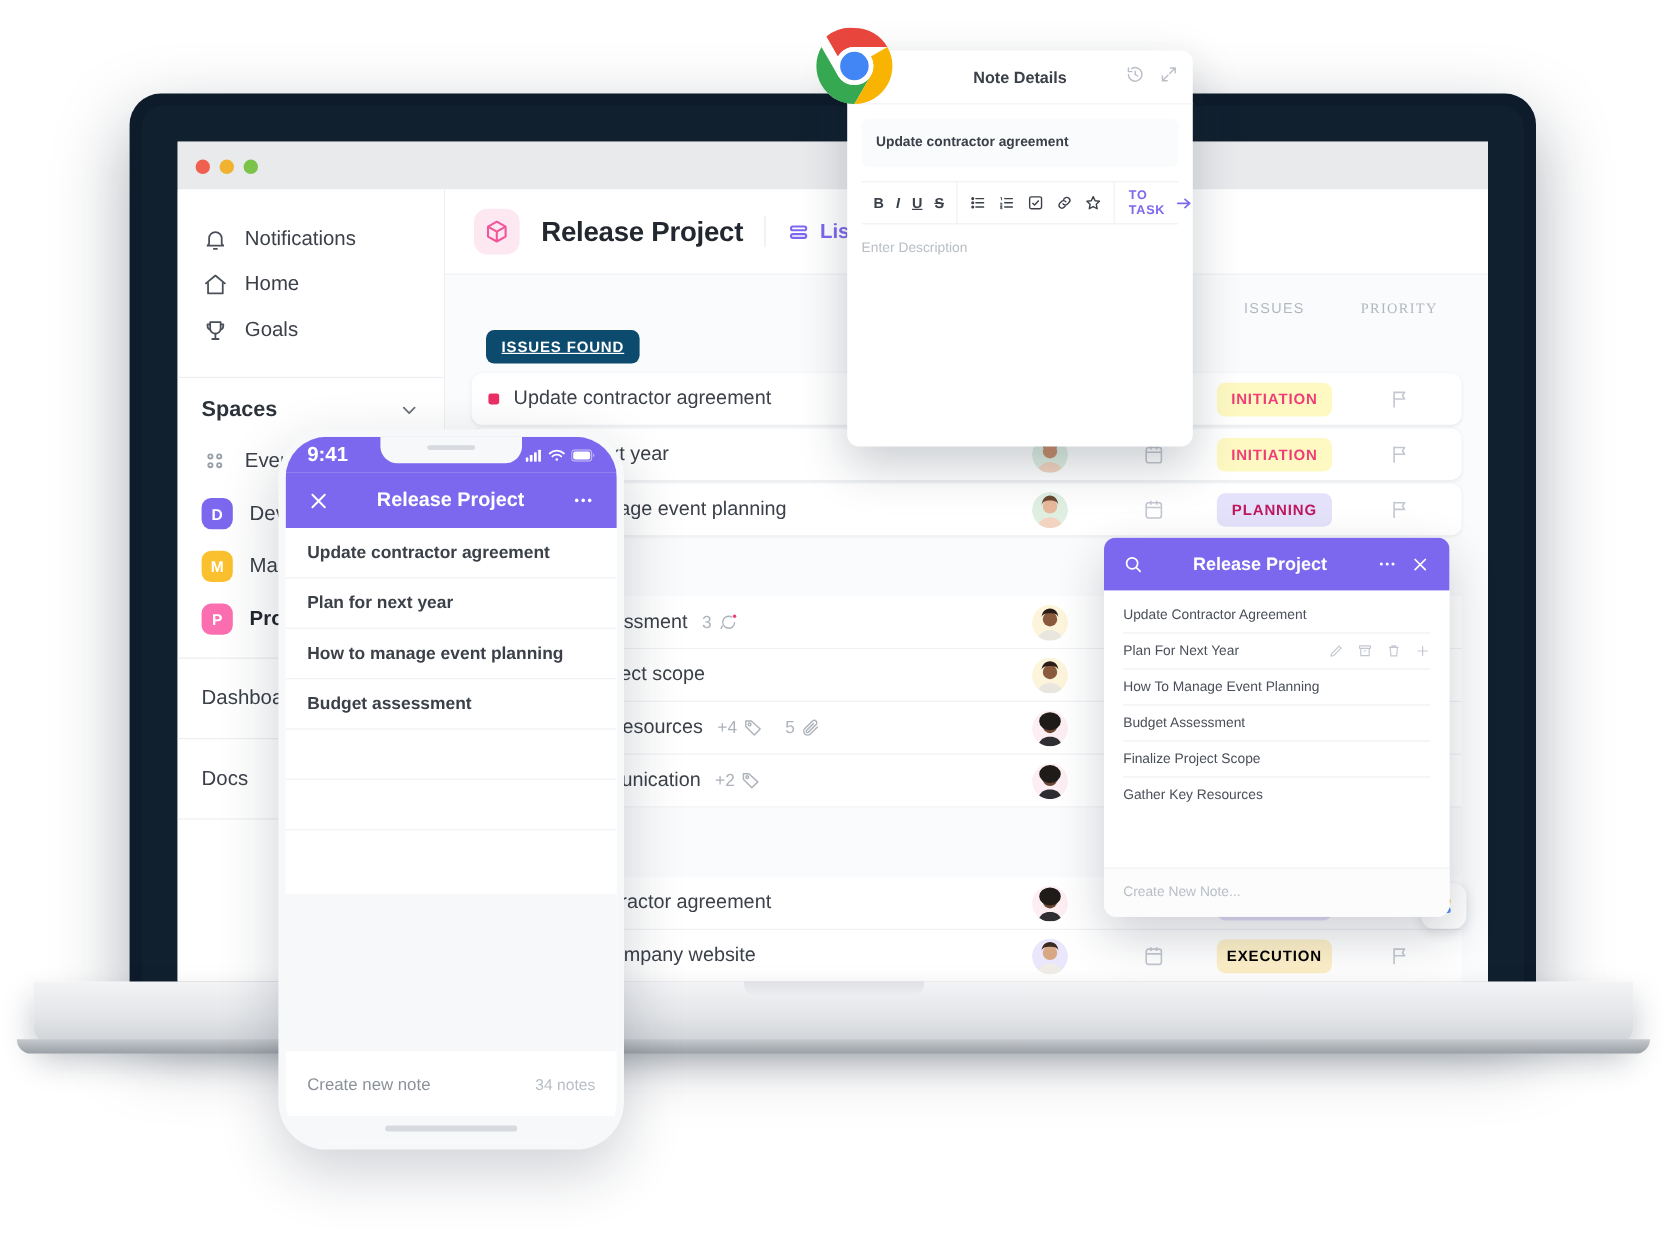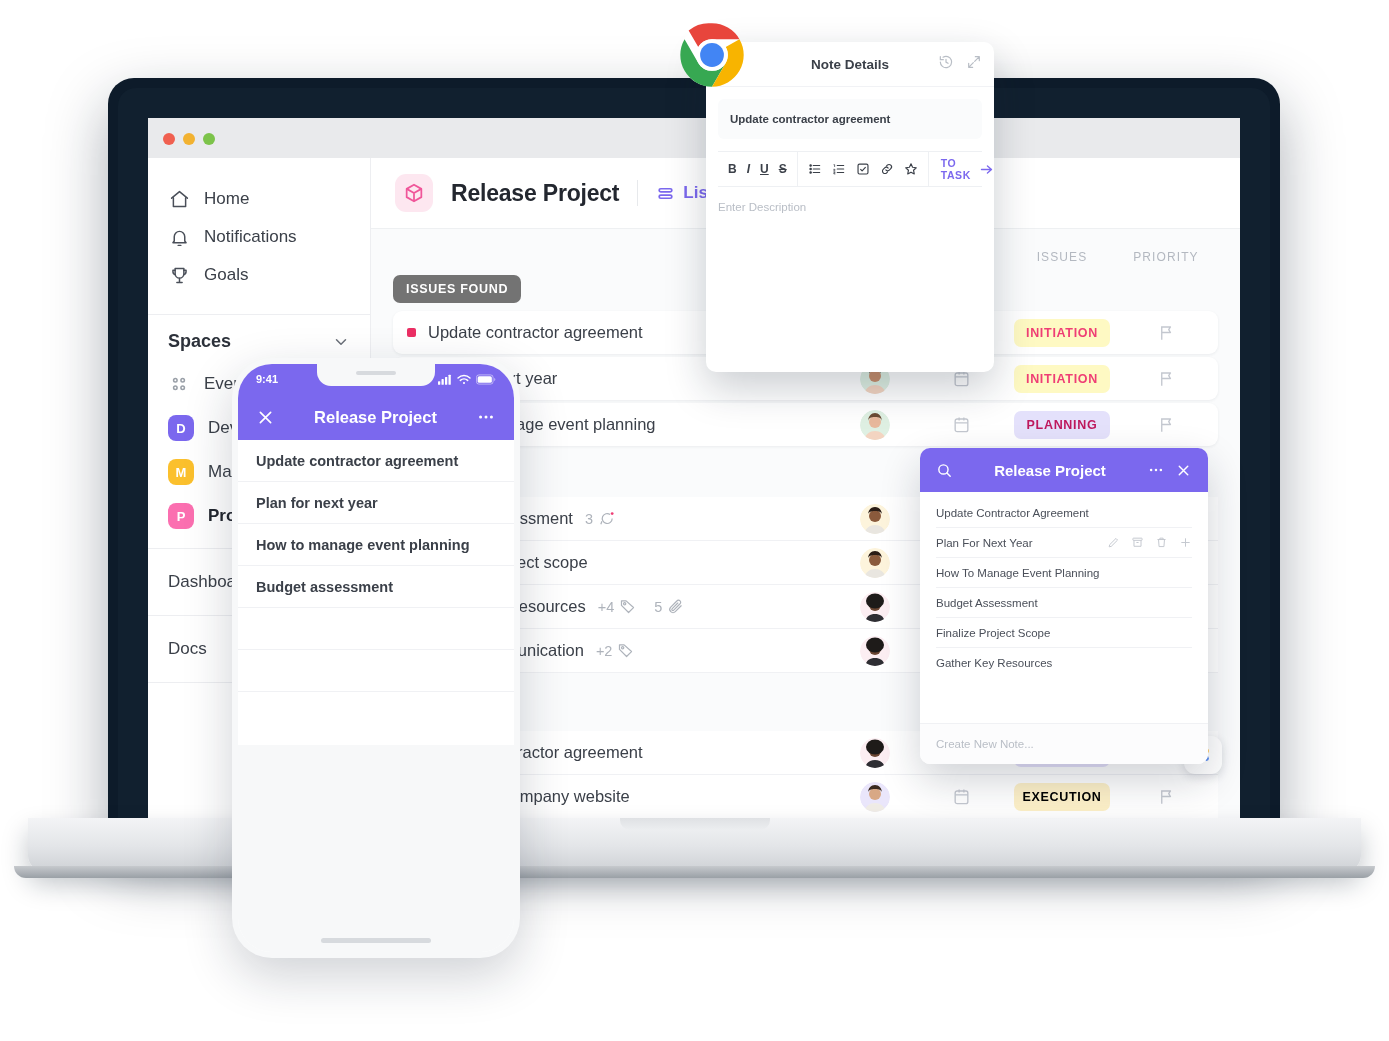--- a/index.html
+++ b/index.html
@@ -90,25 +90,25 @@
   .vdiv{width:1px;height:26px;background:#e7e9ec;}
   .viewtab{display:flex;align-items:center;gap:8px;font-size:17px;font-weight:bold;color:#7b68ee;cursor:pointer;}
   .viewtab2{display:flex;align-items:center;gap:8px;font-size:17px;color:#9aa0a8;cursor:pointer;}
 
   .list-wrap{padding:14px 22px 0 22px;background:#fafbfc;height:100%;}
   .cols{display:flex;justify-content:flex-end;align-items:center;height:28px;padding-right:6px;gap:0;}
   .col-h{font-size:12px;letter-spacing:1.1px;color:#b3b8c0;text-align:center;}
   .col-assignee{width:86px;}
   .col-date{width:86px;}
   .col-stage{width:116px;}
-  .col-priority{width:92px;}
+  .col-priority{width:92px;font-family:Liberation Serif, serif;}
 
   .group-badge{
-    display:inline-block;background:#737373;color:#fff;font-size:12.5px;font-weight:bold;
-    letter-spacing:.7px;padding:7px 13px;border-radius:7px;margin:4px 0 8px 0;
+    display:inline-block;background:#0c4a6e;color:#fff;font-size:12.5px;font-weight:bold;
+    letter-spacing:.7px;padding:7px 13px;border-radius:7px;margin:4px 0 8px 12px;text-decoration:underline;
   }
   .row{
     display:flex;align-items:center;height:43px;background:#fff;
     border-bottom:1px solid #f0f1f4;padding:0 6px 0 14px;
   }
   .row.card{border-radius:9px;box-shadow:0 1px 3px rgba(30,40,60,.07);border-bottom:none;margin-bottom:3px;}
   .bullet{width:9px;height:9px;border-radius:2px;background:#eb2f64;margin-right:12px;flex:0 0 9px;}
   .bullet.grey{background:#d7dae0;}
   .rtitle{font-size:16.5px;color:#3b4049;white-space:nowrap;}
   .meta{display:flex;align-items:center;gap:5px;margin-left:12px;color:#aeb3bb;font-size:14.5px;}
@@ -164,21 +164,21 @@
     position:absolute;left:232px;top:358px;width:288px;height:600px;
     background:#f7f8f9;border-radius:40px;
     box-shadow:0 18px 50px rgba(20,30,50,.20);
     padding:6px;box-sizing:border-box;
   }
   .phone-screen{
     width:100%;height:100%;background:#fff;border-radius:34px;overflow:hidden;position:relative;
   }
   .phone-statusbar{
     height:30px;background:#7b68ee;display:flex;align-items:center;justify-content:space-between;
-    padding:0 18px;color:#fff;font-size:11px;font-weight:bold;position:relative;
+    padding:0 18px;color:#fff;font-size:17px;font-weight:bold;position:relative;
   }
   .notch{
     position:absolute;left:50%;top:0;transform:translateX(-50%);
     width:118px;height:22px;background:#f7f8f9;border-radius:0 0 14px 14px;
   }
   .notch:after{content:"";position:absolute;left:50%;top:7px;transform:translateX(-50%);
     width:40px;height:4px;border-radius:3px;background:#d7dade;}
   .phone-nav{
     height:46px;background:#7b68ee;display:flex;align-items:center;justify-content:space-between;
     padding:0 18px;color:#fff;
@@ -232,35 +232,35 @@
     </div>
 
     <div class="app-body">
 
       <div class="sidebar">
         <div class="side-top">
 
           <div class="side-row">
             <span class="ic">
               <svg width="21" height="21" viewBox="0 0 24 24" fill="none" stroke="#4a4f59" stroke-width="1.7" stroke-linecap="round" stroke-linejoin="round">
+                  <path d="M18 16V11a6 6 0 10-12 0v5l-1.5 2h15L18 16z"></path>
+                  <path d="M10.5 21h3"></path>
+                </svg>
+            </span>
+            <span class="lbl">Notifications</span>
+          </div>
+
+          <div class="side-row">
+            <span class="ic">
+              <svg width="21" height="21" viewBox="0 0 24 24" fill="none" stroke="#4a4f59" stroke-width="1.7" stroke-linecap="round" stroke-linejoin="round">
                   <path d="M3 10.5L12 3l9 7.5"></path>
                   <path d="M5 10v10h14V10"></path>
                 </svg>
             </span>
             <span class="lbl">Home</span>
-          </div>
-
-          <div class="side-row">
-            <span class="ic">
-              <svg width="21" height="21" viewBox="0 0 24 24" fill="none" stroke="#4a4f59" stroke-width="1.7" stroke-linecap="round" stroke-linejoin="round">
-                  <path d="M18 16V11a6 6 0 10-12 0v5l-1.5 2h15L18 16z"></path>
-                  <path d="M10.5 21h3"></path>
-                </svg>
-            </span>
-            <span class="lbl">Notifications</span>
           </div>
 
           <div class="side-row">
             <span class="ic">
               <svg width="21" height="21" viewBox="0 0 24 24" fill="none" stroke="#4a4f59" stroke-width="1.7" stroke-linecap="round" stroke-linejoin="round">
                   <path d="M7 4h10v6a5 5 0 01-10 0V4z"></path>
                   <path d="M7 6H4.5v1.5A3.5 3.5 0 007 11M17 6h2.5v1.5A3.5 3.5 0 0117 11"></path>
                   <path d="M12 15v5M9 20h6"></path>
                 </svg>
             </span>
@@ -815,20 +815,24 @@
         </div>
         <div class="p-item">
           <span>Budget assessment</span>
         </div>
         <div class="p-item blank"></div>
         <div class="p-item blank"></div>
       </div>
 
       <div class="phone-body-fill"></div>
 
+      <div class="phone-footer">
+        <span class="cn">Create new note</span>
+        <span class="nc">34 notes</span>
+      </div>
       <div class="home-ind"></div>
     </div>
   </div>
 
   <div class="widget">
     <div class="w-head">
       <span>
         <svg width="17" height="17" viewBox="0 0 24 24" fill="none" stroke="#fff" stroke-width="2" stroke-linecap="round">
             <circle cx="10.5" cy="10.5" r="6.5"></circle>
             <path d="M15.5 15.5L20 20"></path>

